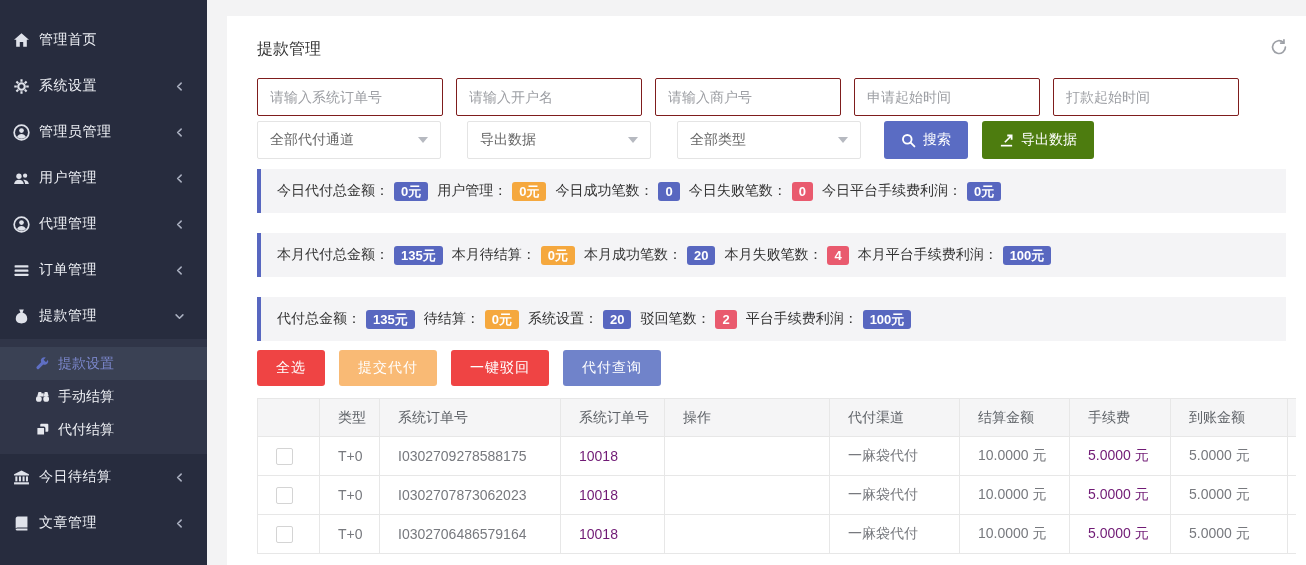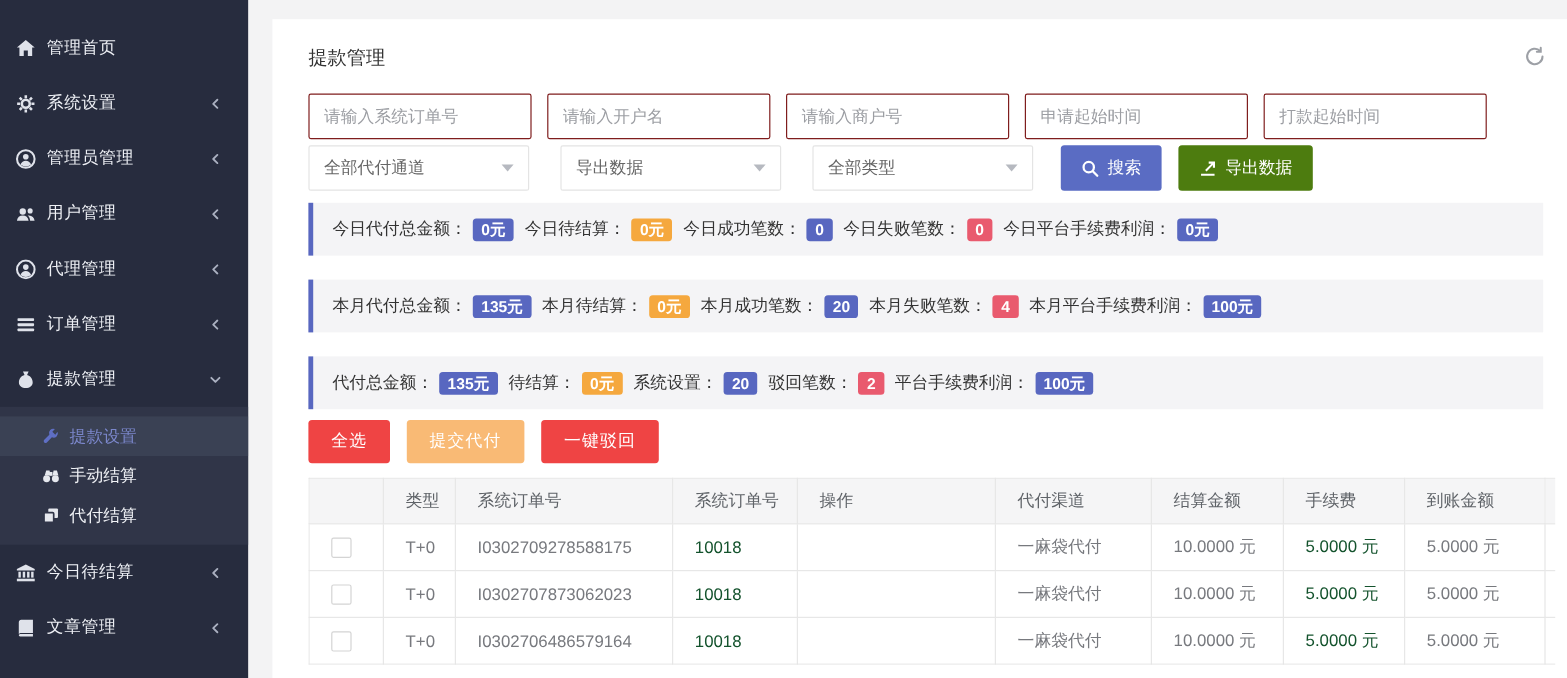--- a/index.html
+++ b/index.html
@@ -74,21 +74,21 @@
   .abtn.red    { background:#ef4444; }
   .abtn.orange { background:#f9ba75; }
   .abtn.blue   { background:#7083ca; }
 
   .table-wrap { width:1039px; overflow:hidden; margin-top:12px; }
   table { border-collapse:collapse; table-layout:fixed; width:1240px; }
   th, td { border:1px solid #e7e7e7; font-weight:normal; text-align:left;
            padding:0 0 0 18px; white-space:nowrap; overflow:hidden; }
   th { background:#f5f5f6; height:38px; color:#5f6368; font-size:14px; }
   td { height:39px; color:#77797e; font-size:14px; background:#fff; }
-  td.green, .green { color:#14532d; }
+  td.green, .green { color:#701a75; }
   .checkbox { width:17px; height:17px; border:1px solid #d4d4d4; border-radius:2px;
               background:#fff; cursor:pointer; }
 </style>
 </head>
 <body>
 
 <svg width="0" height="0" style="position:absolute">
   <defs>
     <g id="i-home">
         <path fill="currentColor" d="M8 1.2 15 7.2h-2v6.6H9.6V9.4H6.4v4.4H3V7.2H1Z"></path>
@@ -365,21 +365,21 @@
           <span>导出数据</span>
         </button>
       </div>
 
       <div class="stat-bar">
         <span class="stat-pair">
           <span>今日代付总金额：</span>
           <span class="badge blue">0元</span>
         </span>
         <span class="stat-pair">
-          <span>今日待结算：</span>
+          <span>用户管理：</span>
           <span class="badge orange">0元</span>
         </span>
         <span class="stat-pair">
           <span>今日成功笔数：</span>
           <span class="badge blue">0</span>
         </span>
         <span class="stat-pair">
           <span>今日失败笔数：</span>
           <span class="badge red">0</span>
         </span>
@@ -432,20 +432,21 @@
         <span class="stat-pair">
           <span>平台手续费利润：</span>
           <span class="badge blue">100元</span>
         </span>
       </div>
 
       <div class="action-row">
         <button class="abtn red">全选</button>
         <button class="abtn orange">提交代付</button>
         <button class="abtn red">一键驳回</button>
+        <button class="abtn blue">代付查询</button>
       </div>
 
       <div class="table-wrap">
         <table>
           <colgroup>
             <col style="width:62px">
               <col style="width:60px">
               <col style="width:181px">
             <col style="width:104px">
               <col style="width:165px">

